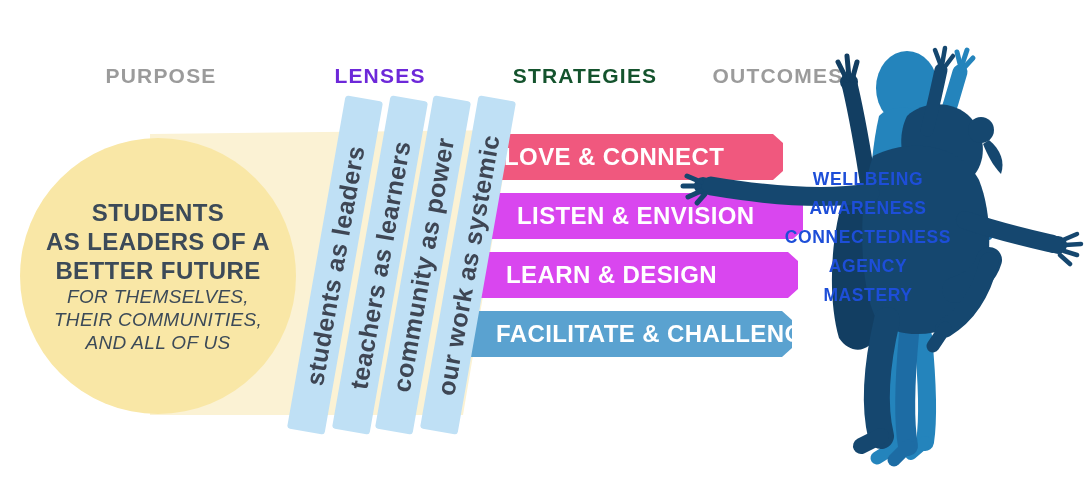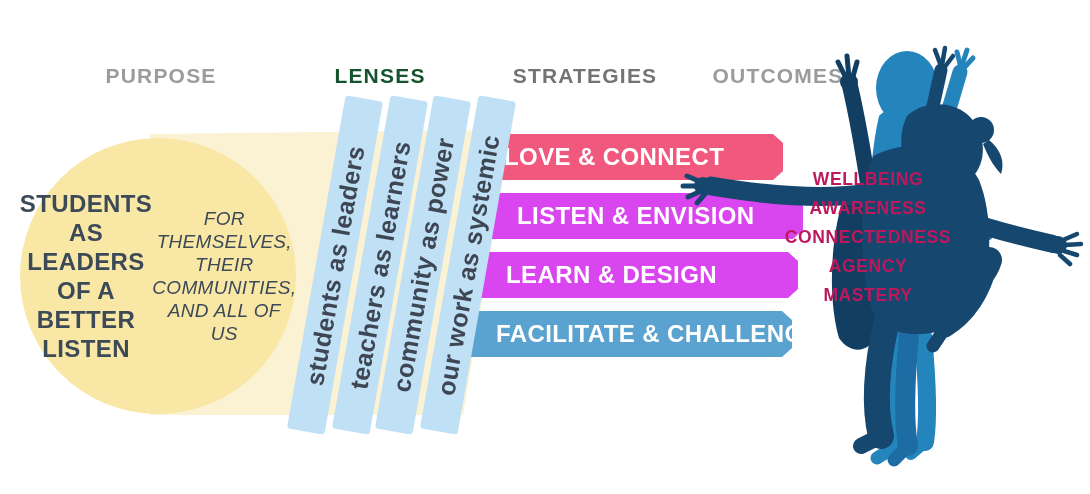--- a/index.html
+++ b/index.html
@@ -15,21 +15,21 @@
   }
   
   .beam{
     position:absolute;left:150px;top:130px;width:365px;height:285px;
     clip-path:polygon(0 4px,361px 0,313px 100%,0 100%);
     z-index:0;
   }
   
   .purpose-circle{
     position:absolute;left:20px;top:138px;width:276px;height:276px;border-radius:50%;
-    display:flex;flex-direction:row;align-items:center;justify-content:center;
+    display:flex;flex-direction:column;align-items:center;justify-content:center;
     text-align:center;z-index:1;
   }
   .circle-title{font-size:24px;line-height:29px;font-weight:bold;letter-spacing:.4px;}
   .circle-subtitle{font-size:19px;line-height:23px;font-style:italic;letter-spacing:.3px;}
   
   .lens{
     position:absolute;top:96px;width:38px;height:338px;border-radius:3px;
     transform:rotate(10deg);display:flex;align-items:center;justify-content:center;
     z-index:3;
   }
@@ -54,31 +54,31 @@
     text-align:center;z-index:6;
   }
   .outcome{font-size:17.5px;font-weight:bold;line-height:29px;letter-spacing:.6px;white-space:nowrap;}
 </style>
 </head>
 <body>
 
 <div class="canvas">
 
   <span class="col-header" style="left: 161px; color: rgb(155, 155, 155);">PURPOSE</span>
-  <span class="col-header" style="left: 380px; color: #14532d;">LENSES</span>
-  <span class="col-header" style="left: 585px; color: #737373; text-align: center;">STRATEGIES</span>
+  <span class="col-header" style="left: 380px; color: #6d28d9;">LENSES</span>
+  <span class="col-header" style="left: 585px; color: #14532d; text-align: center;">STRATEGIES</span>
   <span class="col-header" style="left: 778px; color: rgb(155, 155, 155);">OUTCOMES</span>
 
   <div class="beam" style="background: rgb(251, 242, 212);"></div>
 
   <div class="purpose-circle" style="background: rgb(249, 231, 166); color: rgb(60, 74, 88);">
     <div class="circle-title">
       <div>STUDENTS</div>
       <div>AS LEADERS OF A</div>
-      <div>BETTER LISTEN</div>
+      <div>BETTER FUTURE</div>
     </div>
     <div class="circle-subtitle">
       <div>FOR THEMSELVES,</div>
       <div>THEIR COMMUNITIES,</div>
       <div>AND ALL OF US</div>
     </div>
   </div>
 
   <div class="lens" style="left: 316px; background: rgb(191, 224, 245);">
     <span class="lens-label" style="color: rgb(62, 70, 84);">students as leaders</span>
@@ -171,21 +171,21 @@
       <path d="M269,30 L278,18" stroke-width="4.5"></path>
 
       <path d="M212,282 C202,325 198,365 206,398" stroke-width="26"></path>
       <path d="M206,398 L186,408" stroke-width="16"></path>
       <path d="M280,252 C298,246 310,236 314,222" stroke-width="26"></path>
       <path d="M314,224 C306,256 290,278 270,290" stroke-width="19"></path>
       <path d="M270,290 L258,308" stroke-width="13"></path>
     </g>
   </svg>
 
-  <div class="outcomes-list" style="color: #be185d;">
+  <div class="outcomes-list" style="color: #1d4ed8;">
     <div class="outcome">WELLBEING</div>
     <div class="outcome">AWARENESS</div>
     <div class="outcome">CONNECTEDNESS</div>
     <div class="outcome">AGENCY</div>
     <div class="outcome">MASTERY</div>
   </div>
 
 </div>
 
 </body></html>

